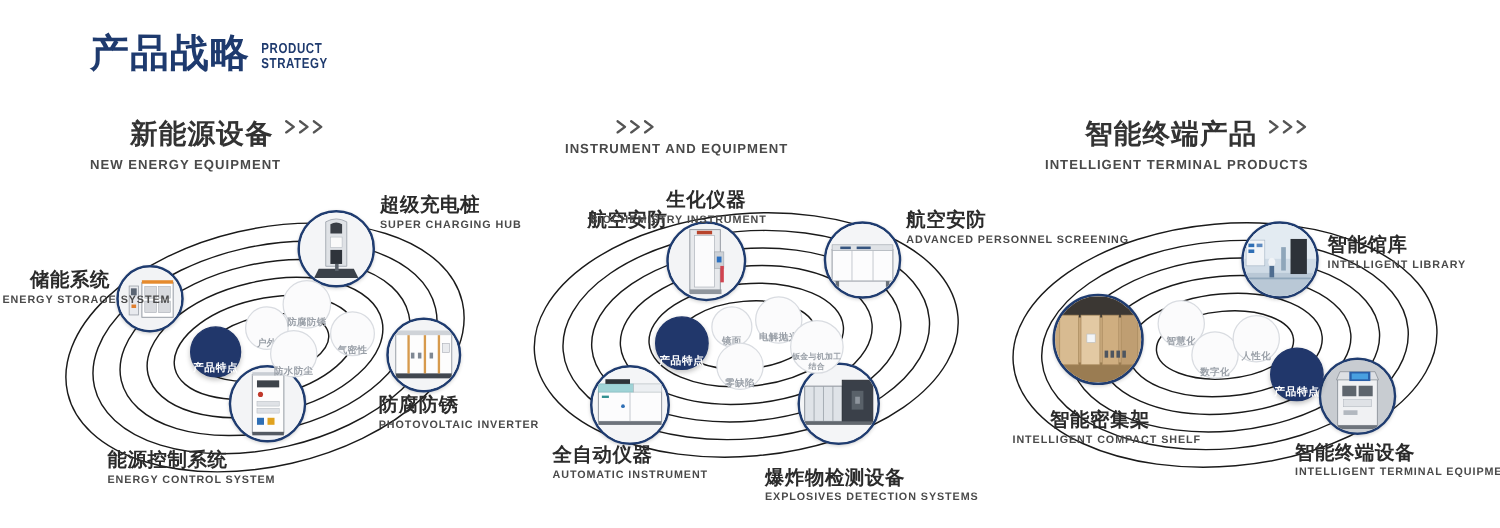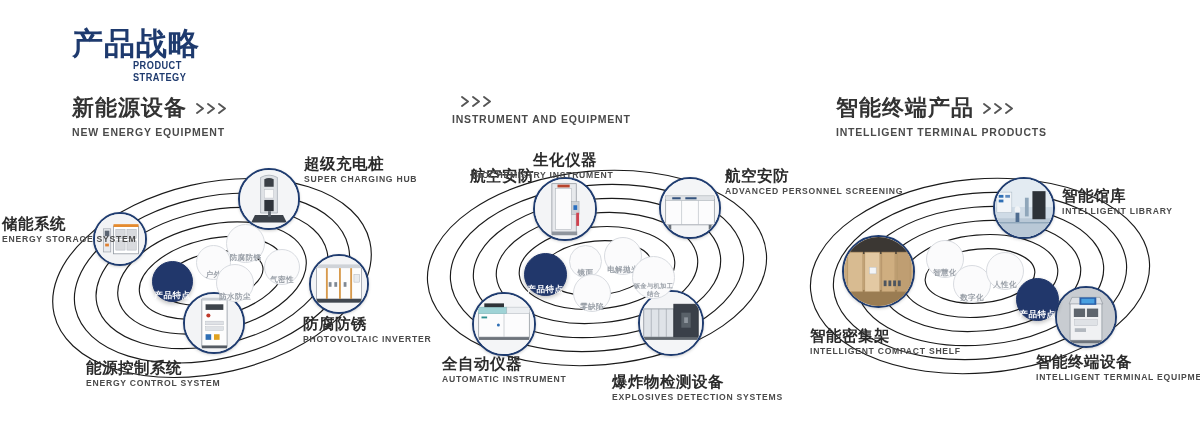--- a/index.html
+++ b/index.html
@@ -5,21 +5,21 @@
   * { box-sizing: border-box; margin: 0; padding: 0; }
   html, body {
     width: 1200px; height: 422px;
     background: #ffffff;
     font-family: "Liberation Sans", "DejaVu Sans", sans-serif;
     overflow: hidden;
   }
   #page { position: relative; width: 1200px; height: 422px; background:#fff; }
 
   
-  .hdr { position:absolute; left:72px; top:28px; display:flex; align-items:flex-end;flex-direction:column; }
+  .hdr { position:absolute; left:72px; top:28px; display:flex; align-items:flex-end; }
   .hdr-cn {
     font-size: 31px; font-weight: 700; color:#1e3a6e;
     letter-spacing: 1px; line-height: 1;
     font-family: "DejaVu Sans", sans-serif;
   }
   .hdr-en {
     margin-left: 9px; margin-bottom: 2px;
     font-size: 11.5px; font-weight: 700; color:#1e3a6e;
     line-height: 12px; letter-spacing: .6px;
     font-family: "Liberation Sans Narrow","Liberation Sans", sans-serif;
@@ -29,22 +29,23 @@
     position:absolute; left:332px; top:36px;
     font-size: 28px; font-weight:700; color:#1e3a6e;
     letter-spacing:1px; line-height:1;
     font-family:"DejaVu Sans", sans-serif;
   }
 
   
   .sec-head { position:absolute; }
   .sec-cn {
     font-size: 22px; font-weight:700; color:#333333;
-    letter-spacing:1px; line-height:1.1; display:flex; align-items:center;
+    letter-spacing:1px; line-height:1.1; display:flex; align-items:flex-start;
     font-family:"DejaVu Sans", sans-serif;
+    margin-left:32px;
   }
   .chev { margin-left:9px; display:inline-flex; gap:2px; align-items:center; color:#444; }
   .chev svg { display:block; }
   .sec-en {
     margin-top:6px; font-size:10.5px; font-weight:700; color:#4a4a4a;
     letter-spacing:.8px;
     font-family:"Liberation Sans", sans-serif;
   }
 
   
@@ -65,21 +66,21 @@
   .nlabel { position:absolute; line-height:1.12; }
   .nlabel .cn {
     font-size:15.5px; font-weight:700; color:#2b2b2b; letter-spacing:.5px;
     font-family:"DejaVu Sans", sans-serif; white-space:nowrap;
   }
   .nlabel .en {
     margin-top:2px; font-size:8.6px; font-weight:700; color:#4a4a4a;
     letter-spacing:.75px; font-family:"Liberation Sans", sans-serif;
     white-space:nowrap;
   }
-  .nlabel.r { text-align:left; }
+  .nlabel.r { text-align:right; }
 
   
   .feat {
     position:absolute; border-radius:50%;
     border:1px solid #d9dce1; background:#fbfbfc;
     display:flex; align-items:flex-end; justify-content:center;
     text-align:center; color:#9aa0a8; font-weight:700;
     font-size:7.6px; line-height:1.25; letter-spacing:.3px;
     font-family:"DejaVu Sans", sans-serif;
   }

